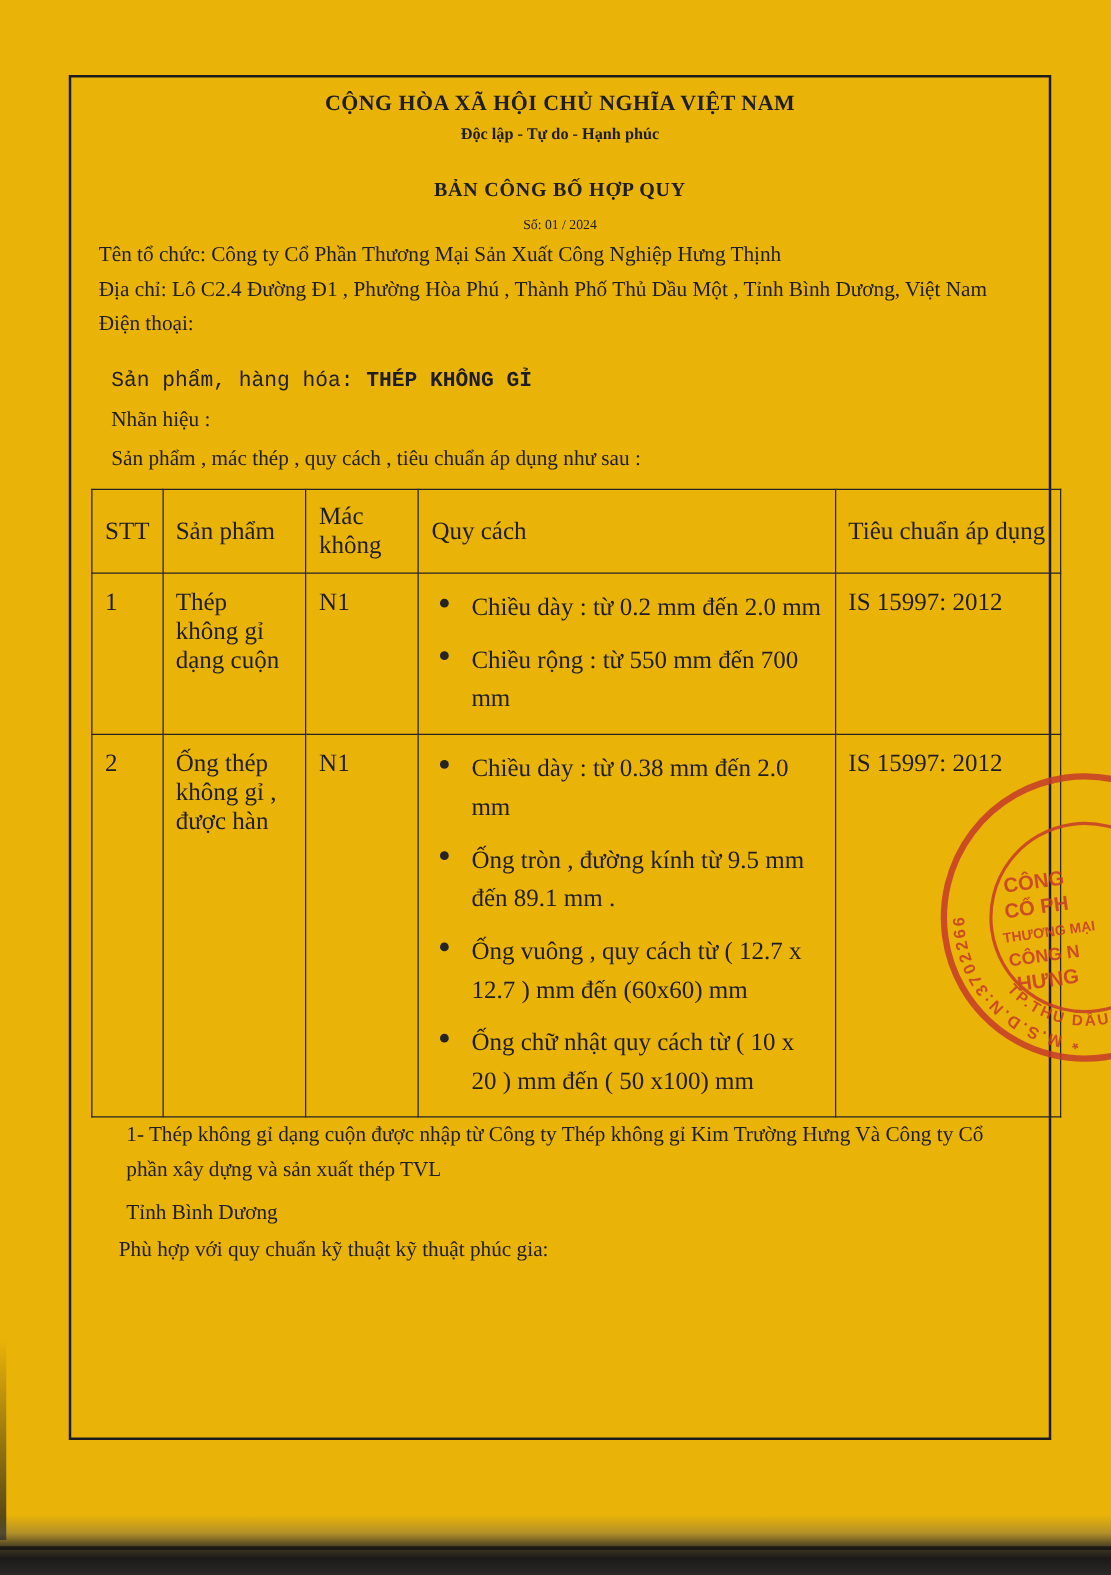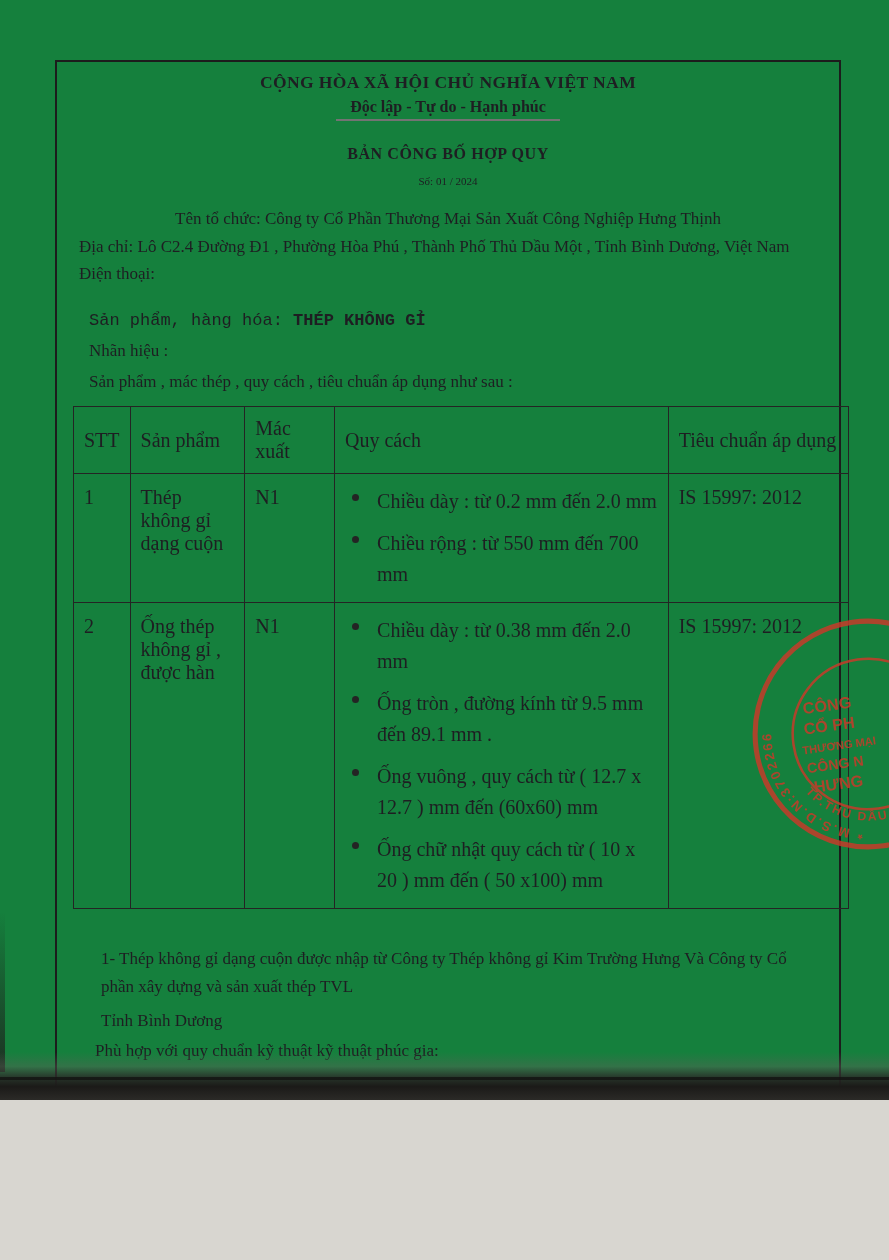--- a/index.html
+++ b/index.html
@@ -4,64 +4,64 @@
 <style>
   * { margin:0; padding:0; box-sizing:border-box; }
   html,body { width:889px; height:1260px; }
   body {
     font-family:"Liberation Serif", serif;
     color:#1e1e22;
     background:#d8d6d0;
   }
   .page {
     position:relative;
-    width:889px; height:1100px;
-    background:#15803d;
+    width:889px; height:1260px;
+    background:#eab308;
     overflow:hidden;
   }
   .frame {
     position:absolute;
     left:55px; top:60px;
     width:786px; height:1092px;
     border:2px solid #1c1c1c;
     background:transparent;
     padding-top:10px;
   }
   .nat1 {
     text-align:center;
     font-weight:bold;
     font-size:17.5px;
     letter-spacing:.4px;
   }
   .nat2-wrap { text-align:center; margin-top:5px; }
   .nat2 {
     display:inline-block;
     font-weight:bold;
-    font-size:16px;
-    border-bottom:2px solid #737373;
+    font-size:13px;
+    border-bottom:2px solid #eab308;
     padding:0 14px 3px 14px;
   }
   .doc-title {
     text-align:center;
     font-size:16px;
     font-weight:bold;
     letter-spacing:.6px;
     margin-top:24px;
   }
   .doc-no {
     text-align:center;
     font-size:11px;
     margin-top:12px;
   }
   .para {
     font-size:17px;
     line-height:1.62;
     margin:0 22px;
   }
-  .para.first { margin-top:18px;text-align:center; }
+  .para.first { margin-top:4px; }
   .para.indent1 { margin-left:32px; margin-top:3px; }
   .para.gap { margin-top:19px;font-family:Liberation Mono, monospace; }
   table.spec {
     border-collapse:collapse;
     width:776px;
     margin:11px 0 0 16px;
     font-size:20px;
   }
   table.spec th, table.spec td {
     border:1.6px solid #242424;
@@ -86,21 +86,21 @@
   }
   ul.qc-list li:last-child { margin-bottom:0; }
   ul.qc-list li::before {
     content:"";
     position:absolute;
     left:7px; top:8px;
     width:7px; height:7px;
     border-radius:50%;
     background:#242424;
   }
-  .notes { margin-top:36px; font-size:17px; line-height:1.62; }
+  .notes { font-size:17px; line-height:1.62; }
   .note { margin:0 20px; }
   .n1 { margin-left:44px; margin-bottom:7px; }
   .n2 { margin-left:72px; text-indent:-28px; }
   .n3 { margin-left:44px; margin-top:2px; }
   .n4 { margin-left:38px; margin-top:2px; }
   .n5 {
     margin:2px 4px 0 6px;
     text-indent:32px;
     text-align:justify;
     word-spacing:2px;
@@ -163,21 +163,21 @@
         <col style="width:55px">
           <col style="width:115px">
           <col style="width:90px">
           <col style="width:335px">
           <col style="width:181px">
       </colgroup>
       <thead>
         <tr>
           <th class="c-stt">STT</th>
           <th>Sản phẩm</th>
-          <th>Mác xuất</th>
+          <th>Mác không</th>
           <th>Quy cách</th>
           <th>Tiêu chuẩn áp dụng</th>
         </tr>
       </thead>
       <tbody>
         <tr>
           <td class="c-stt">1</td>
           <td>Thép không gỉ dạng cuộn</td>
           <td class="c-mac">N1</td>
           <td class="c-qc">

